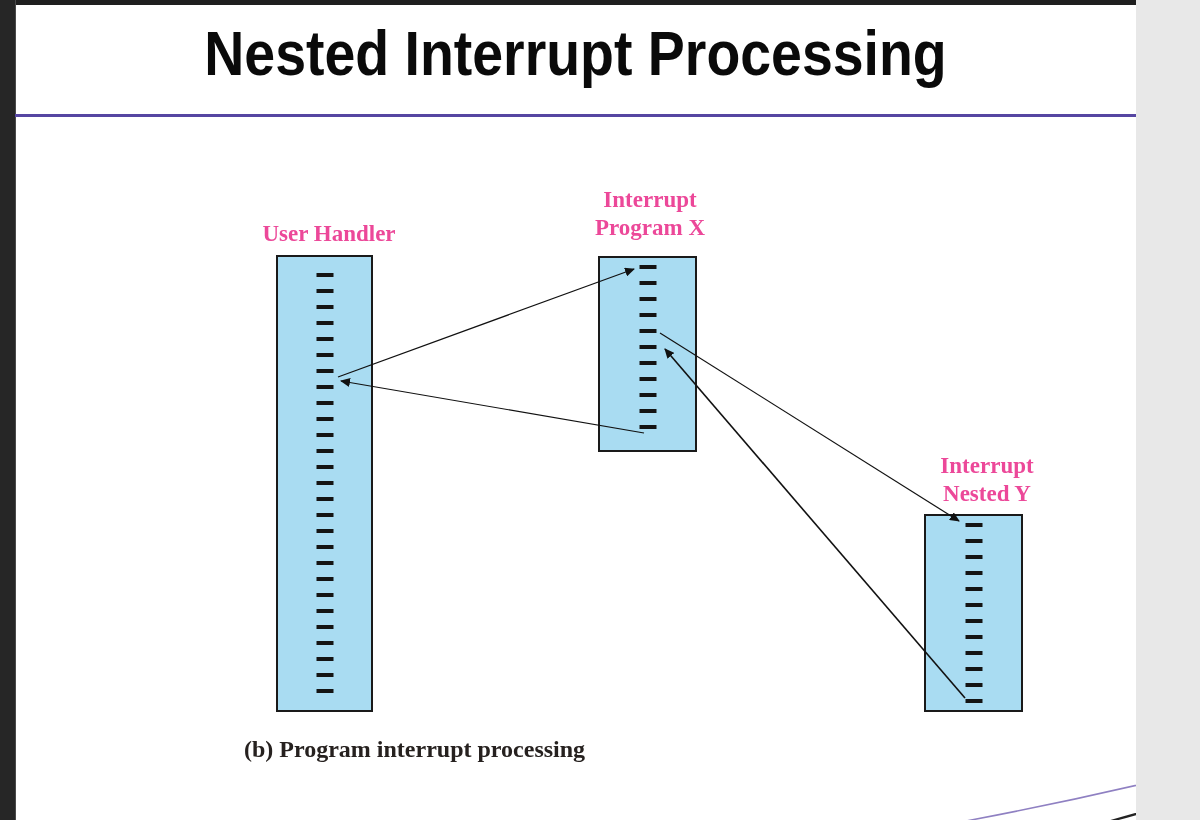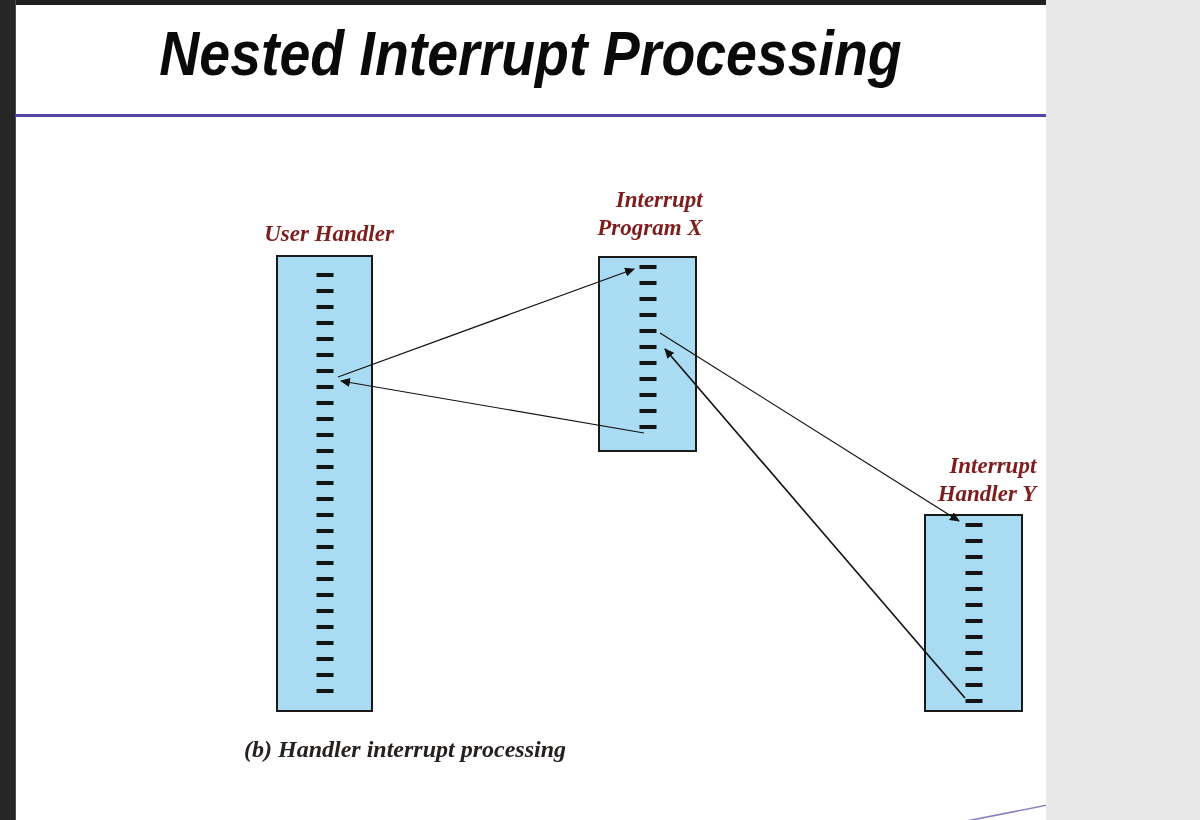--- a/index.html
+++ b/index.html
@@ -1,23 +1,22 @@
 <!DOCTYPE html>
 <html><head>
 <meta charset="utf-8">
 <style>
   html, body { margin: 0; padding: 0; background: #e8e8e8; }
   .slide {
     position: relative;
-    width: 1046px;
+    width: 1136px;
     height: 820px;
     background: #ffffff;
     overflow: hidden;
     font-family: "Liberation Serif", serif;
-    font-style: italic;
   }
   
   .top-edge {
     position: absolute; top: 0; left: 0; right: 0; height: 5px;
     background: #1f1f1f;
   }
   .left-edge {
     position: absolute; top: 0; left: 0; bottom: 0; width: 15px;
     background: #262626;
     border-right: 1px solid #4a4a4a;
@@ -65,22 +64,22 @@
   .code-x    { top: 7px;  height: 173px; }
   .code-y    { top: 7px;  height: 181px; }
   
   .blabel {
     position: absolute;
     transform: translateX(-50%);
     font-family: "Liberation Serif", serif;
     font-weight: 700;
     font-size: 23px;
     line-height: 28px;
-    color: #7f1d1d;
-    text-align: right;
+    color: #ec4899;
+    text-align: center;
     white-space: nowrap;
   }
   .label-user { left: 329px; top: 220px; }
   .label-x    { left: 650px; top: 186px; }
   .label-y    { left: 987px; top: 452px; }
   .caption {
     position: absolute;
     left: 244px; top: 736px;
     font-family: "Liberation Serif", serif;
     font-weight: 700;
@@ -106,21 +105,21 @@
   </div>
   <div class="title-rule"></div>
 
   <div class="blabel label-user">User Handler</div>
   <div class="blabel label-x">
     <div>Interrupt</div>
     <div>Program X</div>
   </div>
   <div class="blabel label-y">
     <div>Interrupt</div>
-    <div>Handler Y</div>
+    <div>Nested Y</div>
   </div>
 
   <div class="pbox box-user">
     <div class="code-lines code-user"></div>
   </div>
   <div class="pbox box-x">
     <div class="code-lines code-x"></div>
   </div>
   <div class="pbox box-y">
     <div class="code-lines code-y"></div>
@@ -138,15 +137,15 @@
     <line x1="644" y1="433" x2="341" y2="381" stroke="#111111" stroke-width="1.2" marker-end="url(#ah)"></line>
 
     <line x1="660" y1="333" x2="959" y2="521" stroke="#111111" stroke-width="1.2" marker-end="url(#ah)"></line>
 
     <line x1="965" y1="698" x2="665" y2="349" stroke="#111111" stroke-width="1.6" marker-end="url(#ah)"></line>
 
     <path d="M 950,824 Q 1080,800 1204,769" fill="none" stroke="#8f80c2" stroke-width="1.5"></path>
     <path d="M 1100,824 Q 1155,809 1204,794" fill="none" stroke="#222222" stroke-width="2.2"></path>
   </svg>
 
-  <div class="caption">(b) Handler interrupt processing</div>
+  <div class="caption">(b) Program interrupt processing</div>
 
 </div>
 
 </body></html>

